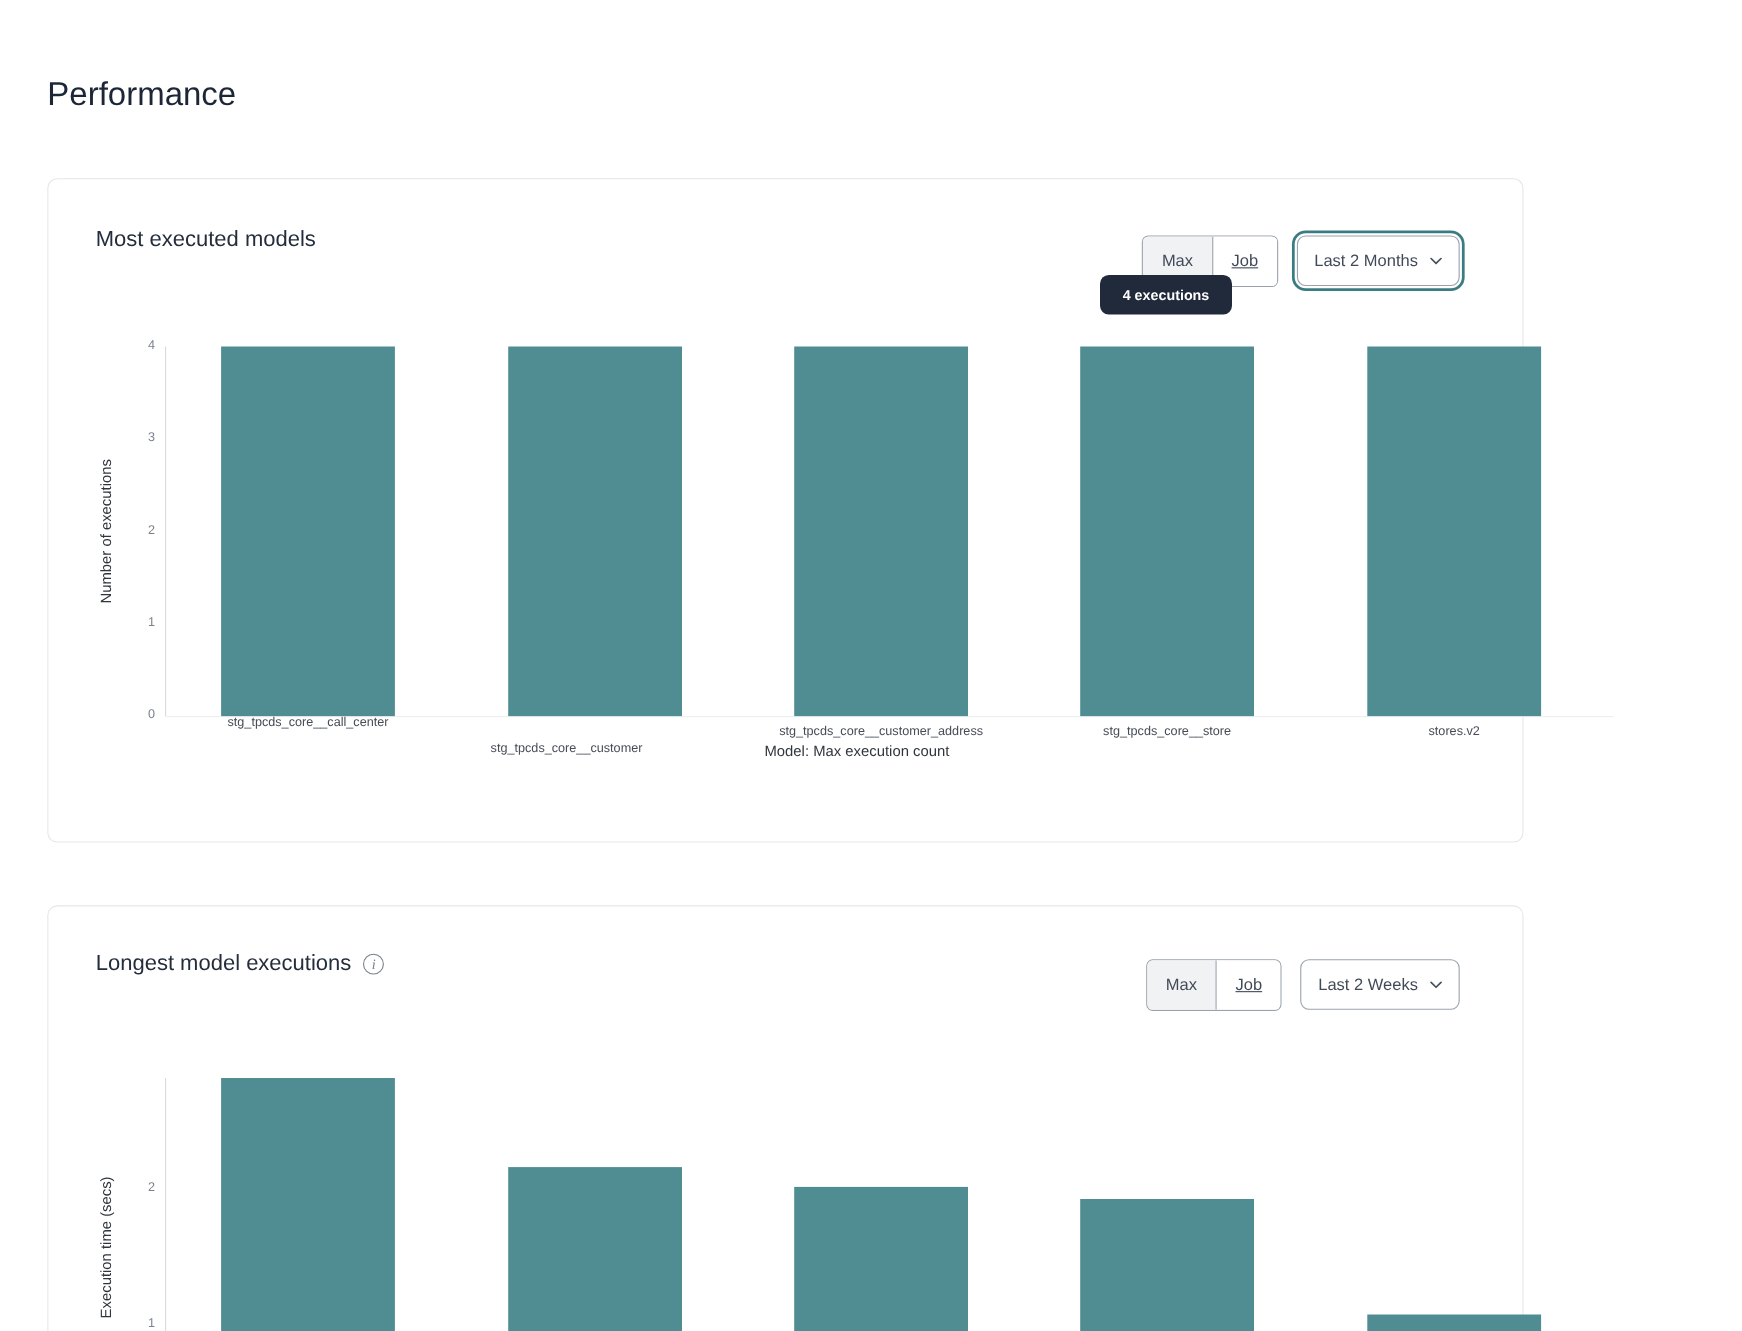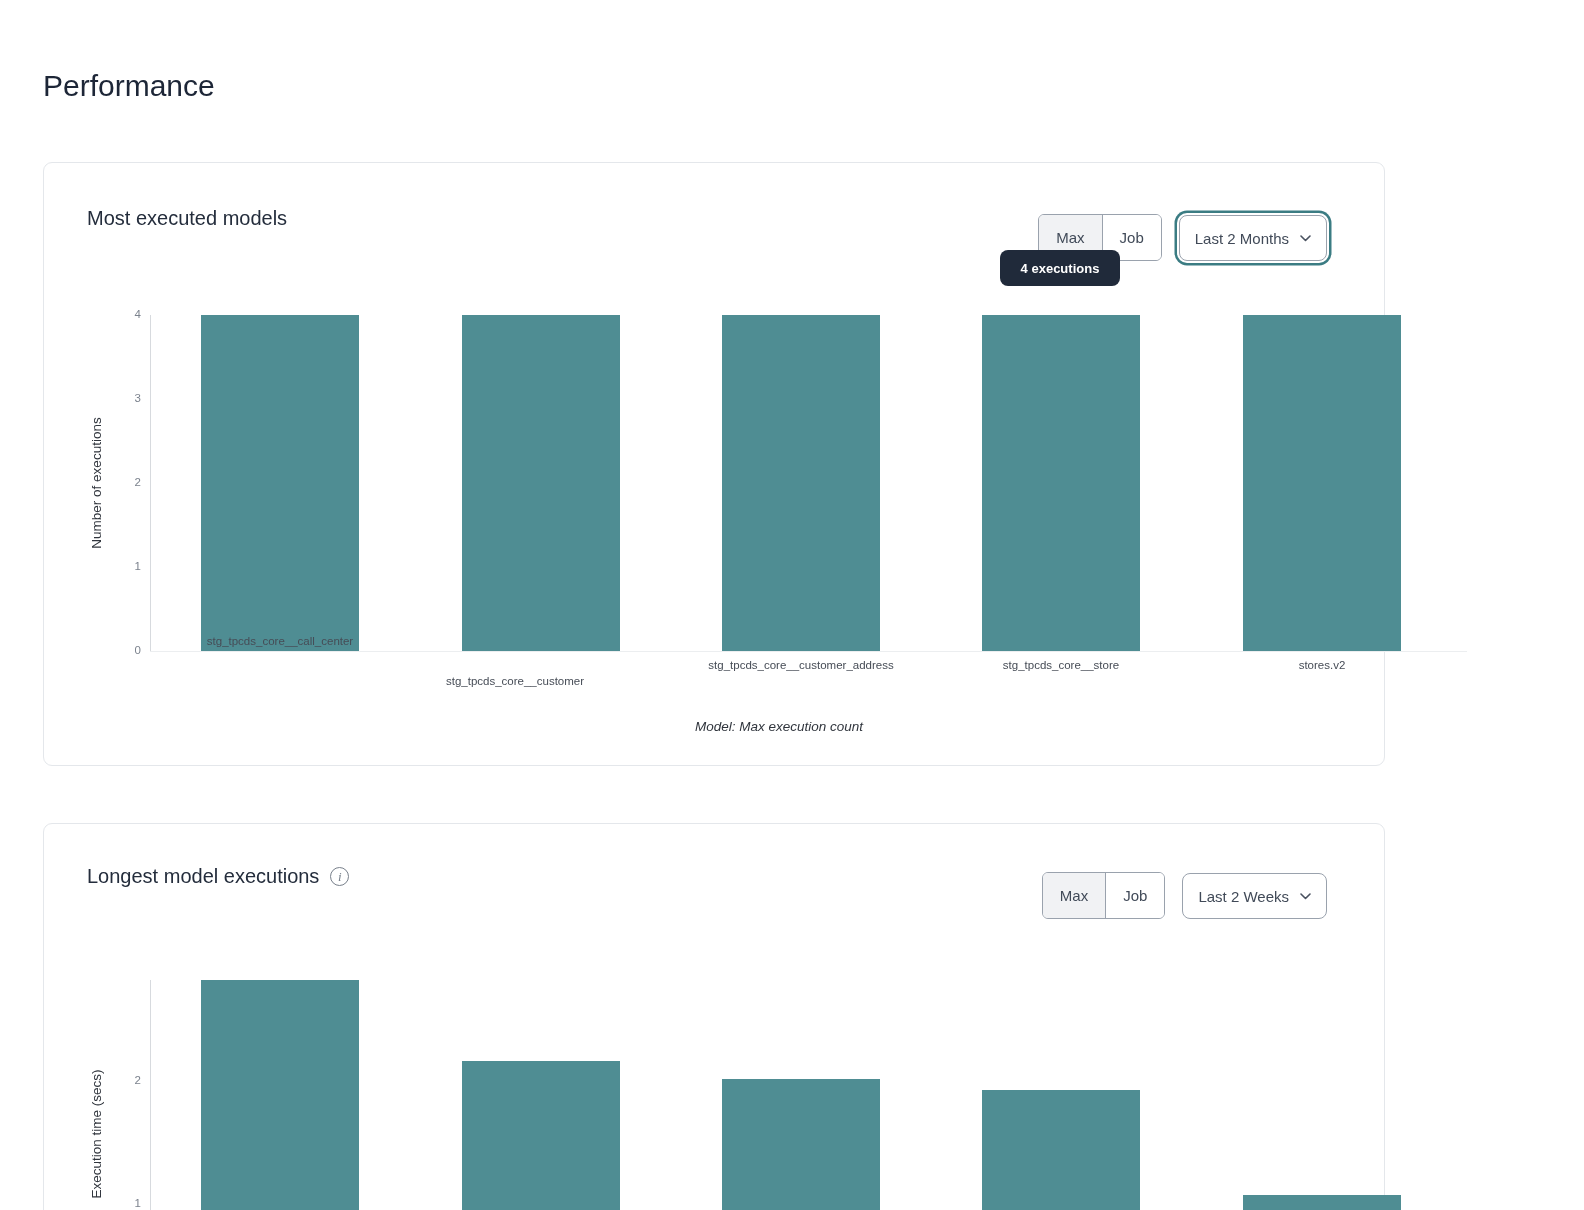--- a/index.html
+++ b/index.html
@@ -23,28 +23,28 @@
   .card1{top:162px; height:604px;}
   .card2{top:823px; height:600px;}
   .card-title{position:absolute; left:43px; font-size:20px; font-weight:500; color:var(--text-dark); display:flex; align-items:center; gap:11px;}
   .card1 .card-title{top:44px;}
   .card2 .card-title{top:41px;}
   .info-icon{width:19px; height:19px; border:1.4px solid #78808b; border-radius:50%; color:#78808b;
     display:inline-flex; align-items:center; justify-content:center; font-family:"Liberation Serif", serif;
     font-size:13px; font-style:italic; font-weight:400; line-height:1; cursor:pointer;}
 
   
-  .controls{position:absolute; right:57px; display:flex; align-items:flex-end; gap:17px;}
+  .controls{position:absolute; right:57px; display:flex; align-items:flex-start; gap:17px;}
   .card1 .controls{top:51px;}
   .card2 .controls{top:48px;}
   .toggle-group{display:flex; border:1px solid var(--btn-border); border-radius:6px; overflow:hidden; background:#fff;}
   .toggle{height:45px; padding:0 17px; font-family:inherit; font-size:15px; color:var(--text-mid);
     background:#fff; border:none; cursor:pointer;}
   .toggle.selected{background:#f1f2f4;}
-  .toggle + .toggle{border-left:1px solid var(--btn-border);}
+  .toggle + .toggle{border-left:1px solid var(--btn-border);text-decoration:underline;}
   .dropdown{height:46px; padding:16px 15px; display:flex; align-items:center; gap:11px; background:#fff;
     border:1px solid var(--btn-border); border-radius:8px; font-family:inherit; font-size:15px; color:var(--text-mid); cursor:pointer;}
   .dropdown.focus-ring{box-shadow:0 0 0 2px #ffffff, 0 0 0 4.5px var(--ring);}
 
   
   .chart-tooltip{position:absolute; left:956px; top:87px; width:120px; height:36px; border-radius:8px;
     background:var(--tooltip-bg); color:#fff; font-size:13px; font-weight:700;
     display:flex; align-items:center; justify-content:center; z-index:5;}
 
   
@@ -85,31 +85,31 @@
     <div class="chart-tooltip">4 executions</div>
     <div class="chart">
         <div class="axis-v" style="left: 106px; top: 152px; height: 336px;"></div>
         <div class="axis-h" style="left: 106px; top: 488px; width: 1317px;"></div>
         <div class="ytick" style="left: 47px; top: 481px;">0</div>
         <div class="ytick" style="left: 47px; top: 397px;">1</div>
         <div class="ytick" style="left: 47px; top: 313px;">2</div>
         <div class="ytick" style="left: 47px; top: 229px;">3</div>
         <div class="ytick" style="left: 47px; top: 145px;">4</div>
         <div class="bar" style="left: 157px; top: 152px; width: 158px; height: 336px; background: rgb(79, 141, 147);"></div>
-        <div class="cat-label" style="left: 236px; top: 472px;">stg_tpcds_core__call_center</div>
+        <div class="cat-label" style="left: 236px; top: 488px;">stg_tpcds_core__call_center</div>
         <div class="bar" style="left: 418px; top: 152px; width: 158px; height: 336px; background: rgb(79, 141, 147);"></div>
         <div class="cat-label" style="left: 471px; top: 496px; margin-top: 16px;">stg_tpcds_core__customer</div>
         <div class="bar" style="left: 678px; top: 152px; width: 158px; height: 336px; background: rgb(79, 141, 147);"></div>
         <div class="cat-label" style="left: 757px; top: 496px;">stg_tpcds_core__customer_address</div>
         <div class="bar" style="left: 938px; top: 152px; width: 158px; height: 336px; background: rgb(79, 141, 147);"></div>
         <div class="cat-label" style="left: 1017px; top: 496px;">stg_tpcds_core__store</div>
         <div class="bar" style="left: 1199px; top: 152px; width: 158px; height: 336px; background: rgb(79, 141, 147);"></div>
         <div class="cat-label" style="left: 1278px; top: 496px;">stores.v2</div>
         <div class="y-axis-label" style="left: 52px; top: 320px;">Number of executions</div>
-        <div class="x-axis-label" style="left: 735px; top: 556px; font-style: italic;">Model: Max execution count</div>
+        <div class="x-axis-label" style="left: 735px; top: 512px;">Model: Max execution count</div>
       </div>
   </section>
 
   <section class="card card2">
     <h2 class="card-title">
       <span>Longest model executions</span>
       <span class="info-icon">i</span>
     </h2>
     <div class="controls">
       <div class="toggle-group">

